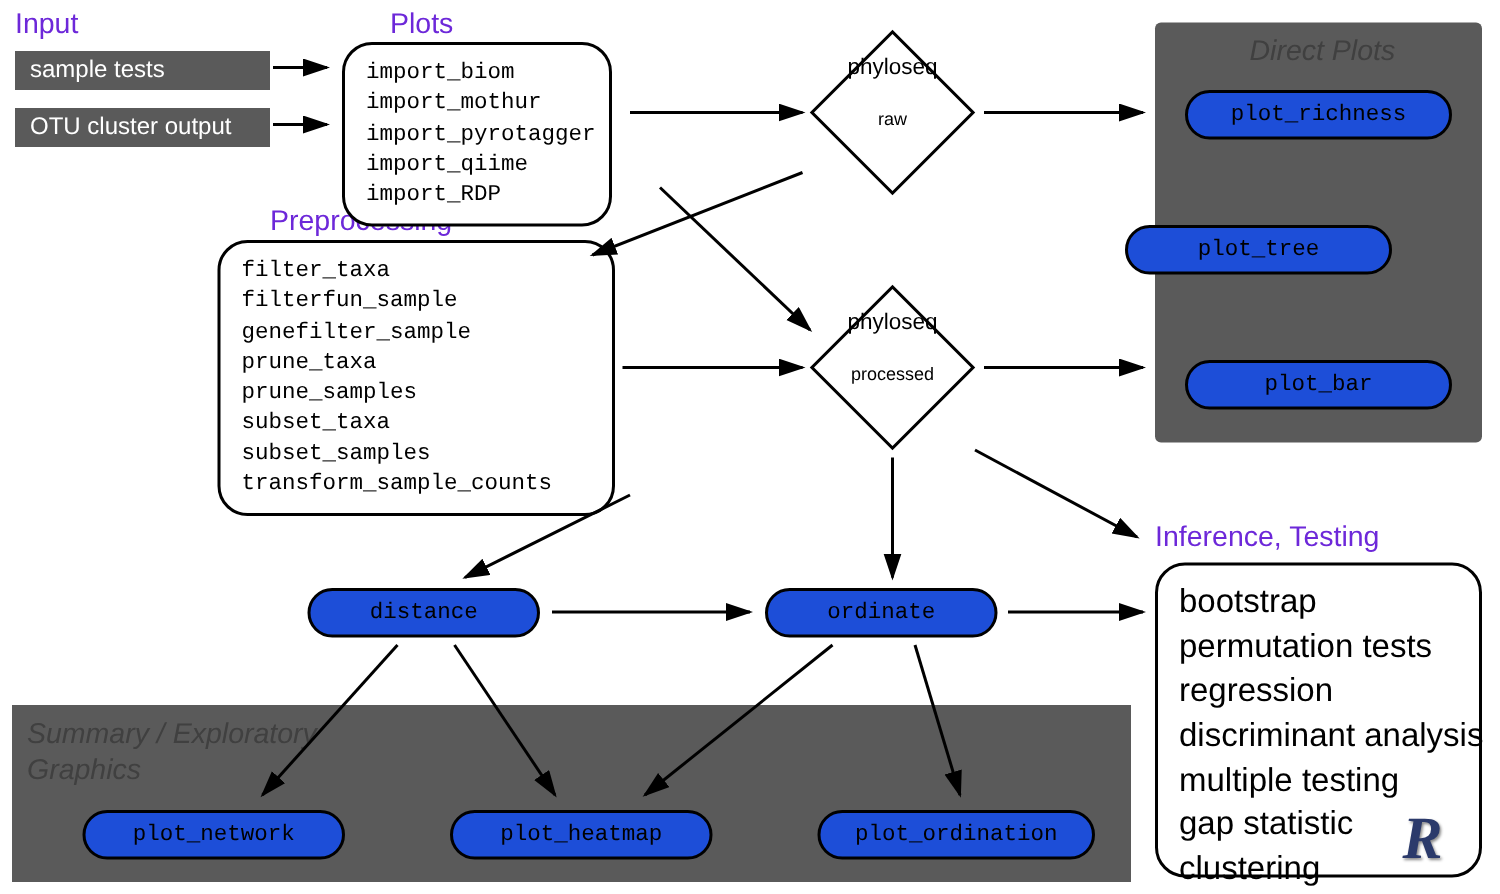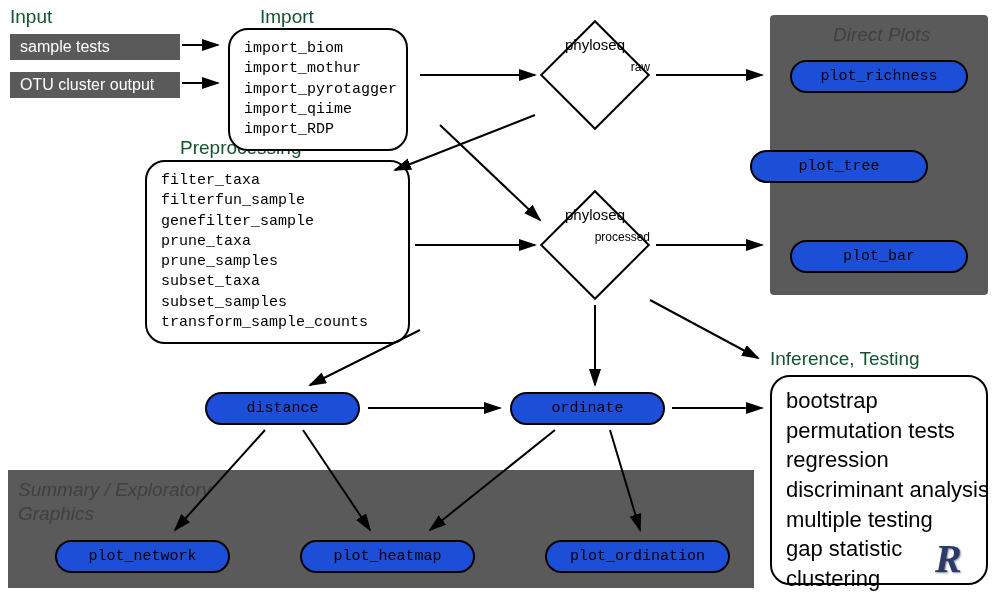--- a/index.html
+++ b/index.html
@@ -1,36 +1,36 @@
 <!DOCTYPE html>
 <html><head>
 <meta charset="utf-8">
 <style>
   * { box-sizing: border-box; margin: 0; padding: 0; }
   body { font-family: Helvetica, Arial, sans-serif; background: #fff; width: 1000px; height: 596px; position: relative; }
-  .label { position: absolute; font-size: 19px; color: #14532d; }
+  .label { position: absolute; font-size: 19px; color: #6d28d9; }
   .label-w { color: #404040; font-style: italic; }
   .darkbox { position: absolute; background: #5a5a5a; }
   .input-bar { position: absolute; background: #5a5a5a; color: #fff; font-size: 16px; padding: 4px 10px; width: 170px; }
   .rbox { position: absolute; background: #fff; border: 2px solid #000; border-radius: 20px; padding: 9px 14px; }
   .rbox .mono { font-family: "Courier New", monospace; font-size: 15px; line-height: 1.35; white-space: pre; }
   .sans { font-size: 22px; line-height: 1.35; }
   .pill { position: absolute; background: #1d4ed8; border: 2px solid #000; border-radius: 999px; font-family: "Courier New", monospace; font-size: 15px; text-align: center; padding: 6px 0; }
   .diamond-wrap { position: absolute; width: 110px; height: 110px; }
   .diamond { position: absolute; left: 50%; top: 50%; width: 78px; height: 78px; border: 2px solid #000; background: #fff; transform: translate(-50%,-50%) rotate(45deg); }
   .diamond-txt { position: absolute; width: 100%; top: 16px; text-align: center; font-size: 15px; }
-  .diamond-sub { position: absolute; width: 100%; top: 40px; text-align: right; font-size: 12px; }
+  .diamond-sub { position: absolute; width: 100%; top: 52px; text-align: center; font-size: 12px; }
   .rlogo { position: absolute; font-family: Georgia, serif; font-size: 40px; font-weight: bold; font-style: italic; color: #2b3a6b; text-shadow: 1px 1px 2px #888; }
   svg.arrows { position: absolute; left: 0; top: 0; width: 1000px; height: 596px; pointer-events: none; }
 </style>
 </head>
 <body>
 
 <div class="label" style="left:10px; top:6px;">Input</div>
-<div class="label" style="left:260px; top:6px;">Import</div>
+<div class="label" style="left:260px; top:6px;">Plots</div>
 <div class="label" style="left:180px; top:137px;">Preprocessing</div>
 <div class="label" style="left:770px; top:348px;">Inference, Testing</div>
 
 <div class="darkbox" style="left:770px; top:15px; width:218px; height:280px; border-radius:4px;"></div>
 <div class="label label-w" style="left:833px; top:24px;">Direct Plots</div>
 <div class="darkbox" style="left:8px; top:470px; width:746px; height:118px;"></div>
 <div class="label label-w" style="left:18px; top:478px; white-space:pre; line-height:1.25;">Summary / Exploratory
 Graphics</div>
 
 <div class="input-bar" style="left:10px; top:34px;">sample tests</div>

